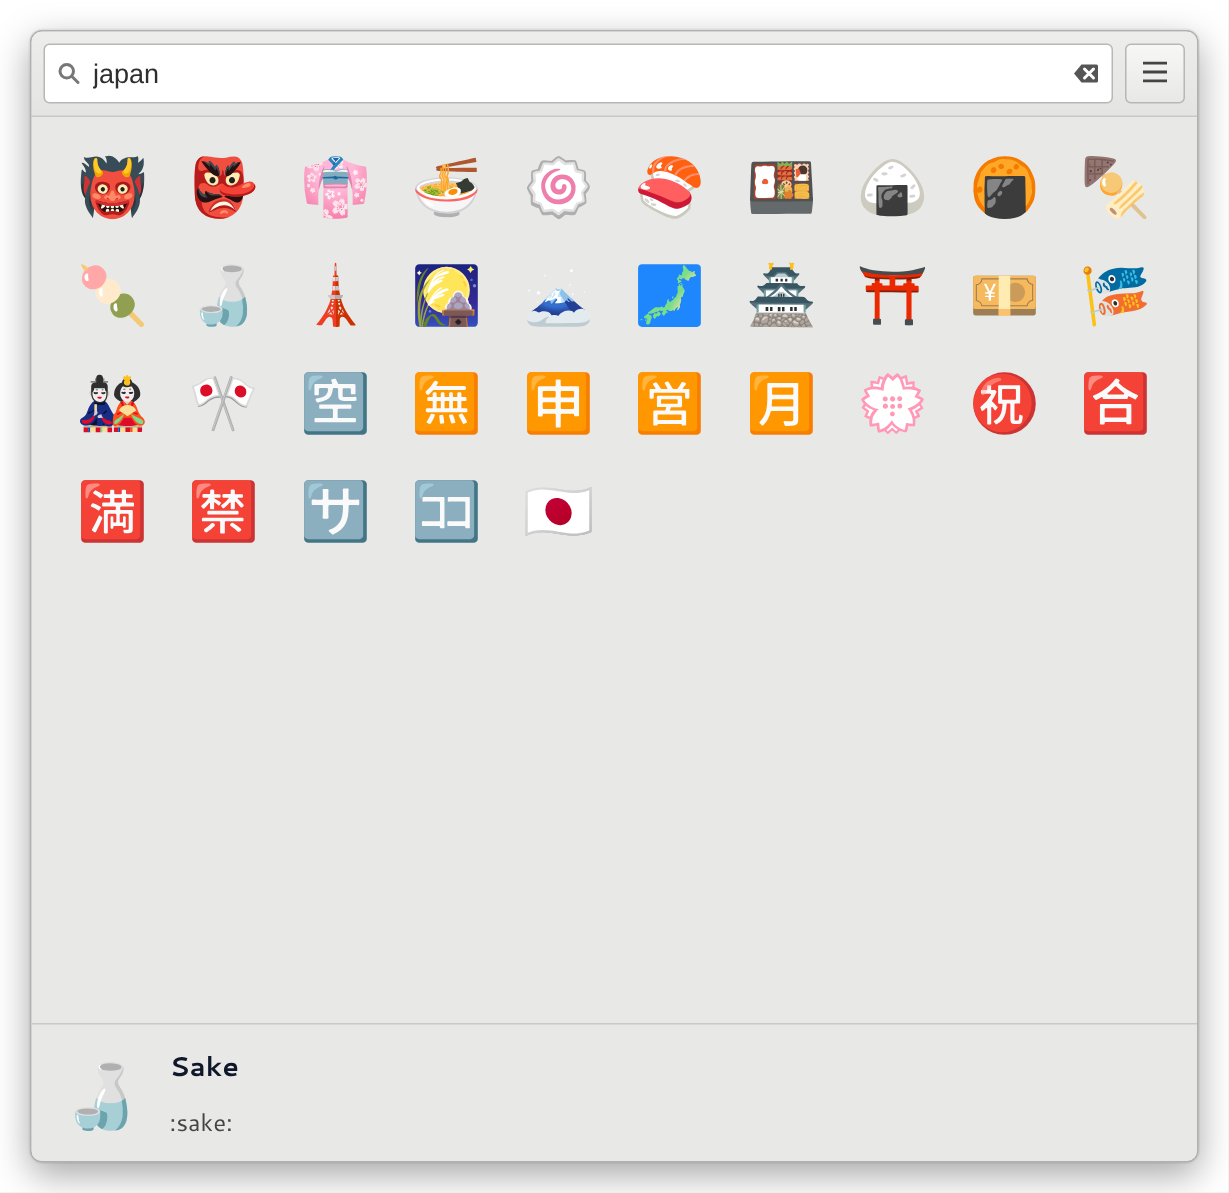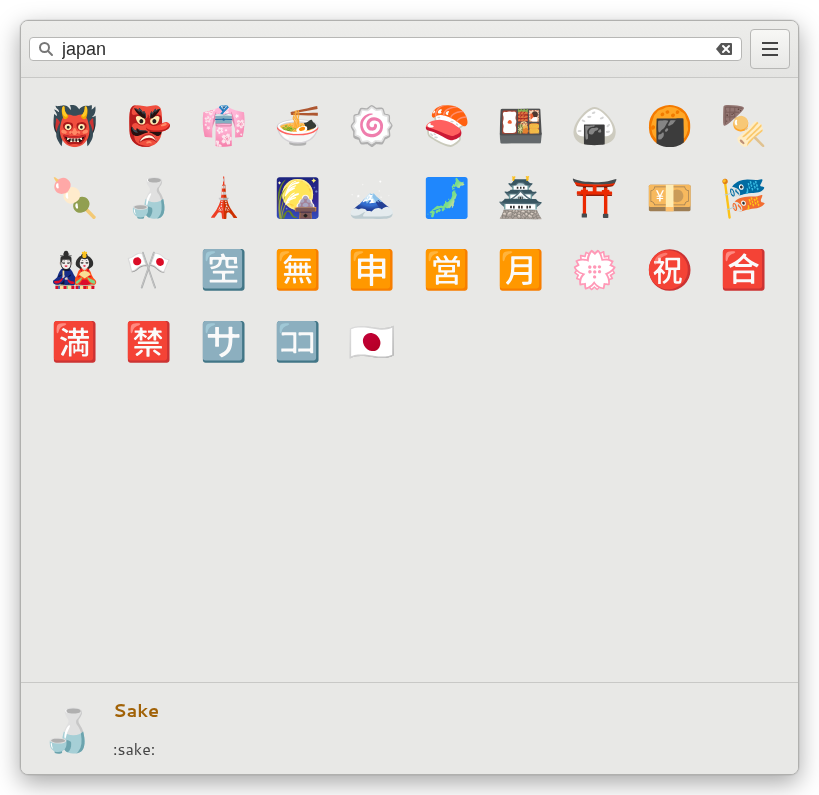--- a/index.html
+++ b/index.html
@@ -29,21 +29,21 @@
     border-bottom: 1px solid #c8c8c6;
   }
   .search-wrap {
     flex: 1;
     display: flex;
     align-items: center;
     background: #fff;
     border: 1px solid #b7b7b5;
     border-radius: 4px;
     padding: 6px 8px;
-    height: 24px;
+    height: 40px;
   }
   .search-wrap .search-icon {
     color: #777;
     margin-right: 6px;
     display: flex;
   }
   .search-wrap input {
     flex: 1;
     border: none;
     outline: none;
@@ -101,21 +101,21 @@
   }
   .footer .preview {
     font-size: 42px;
     width: 54px;
     text-align: center;
     line-height: 1;
   }
   .footer .meta .name {
     font-weight: 700;
     font-size: 18px;
-    color: #a16207;
+    color: #0f172a;
   }
   .footer .meta .code {
     font-size: 16px;
     color: #444;
     margin-top: 14px;
   }
 </style>
 </head>
 <body>
 

